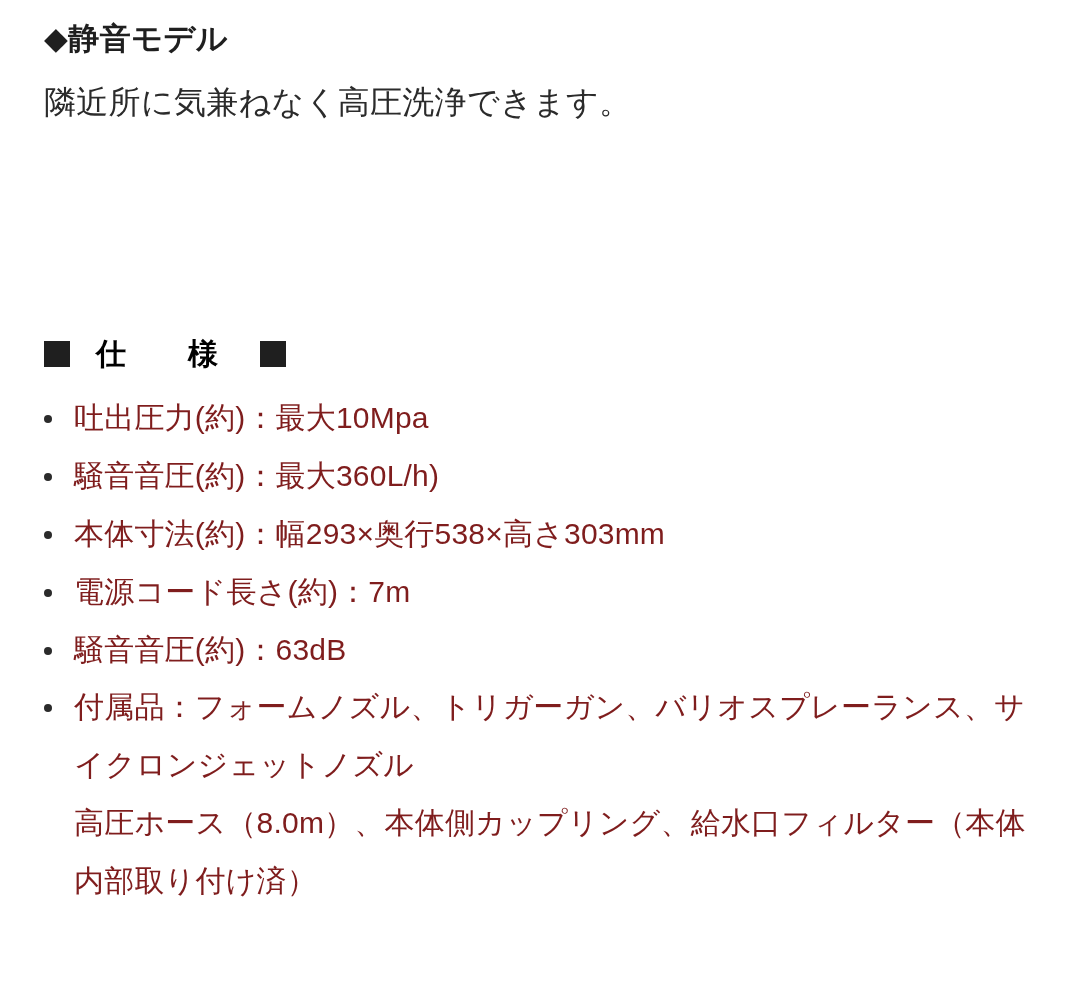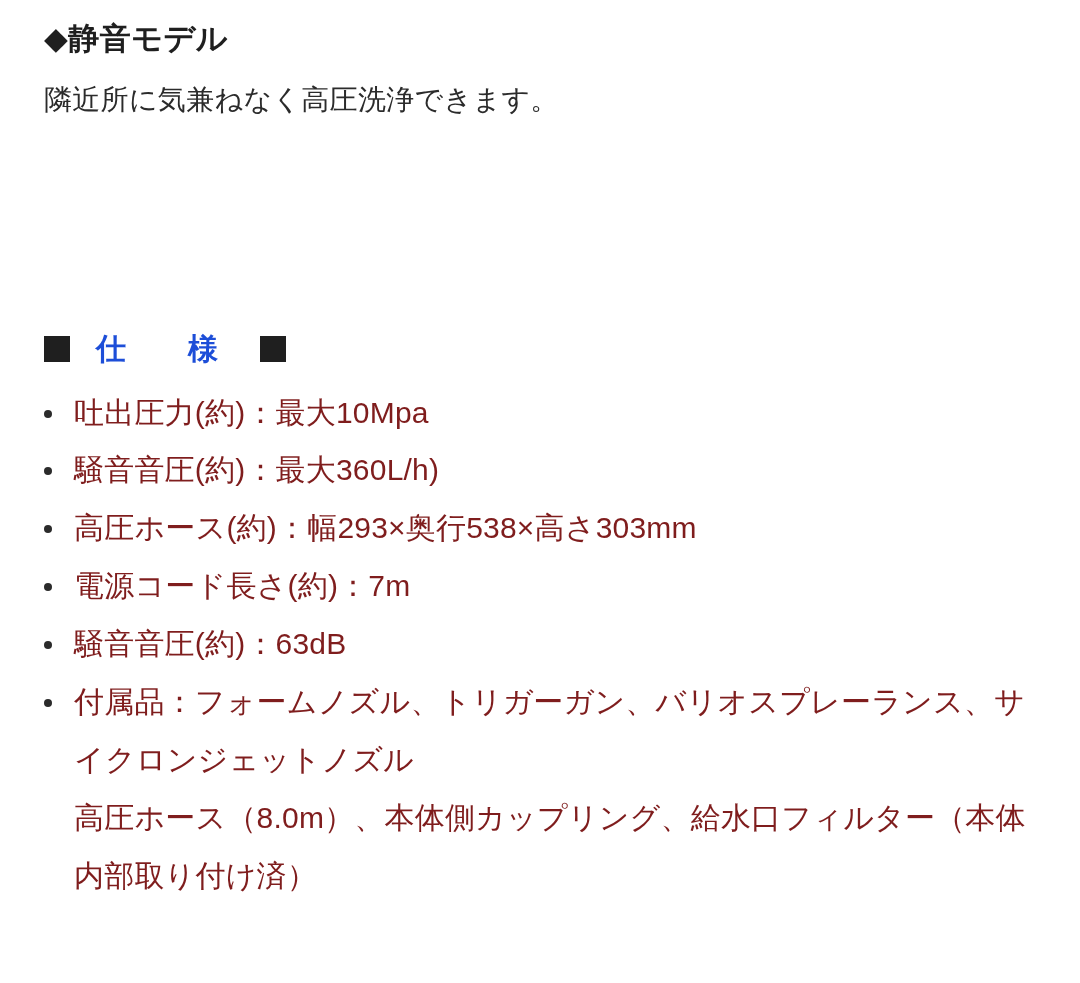--- a/index.html
+++ b/index.html
@@ -25,36 +25,36 @@
   
   .section-heading {
     font-size: 31px;
     font-weight: bold;
     line-height: 1.25;
     color: #1f1f1f;
     margin: 8px 0 0 14px;
     letter-spacing: 0.5px;
   }
   .lead-text {
-    font-size: 28px;
+    font-size: 32px;
     line-height: 1.35;
     color: #2b2b2b;
     margin: 22px 0 0 14px;
     letter-spacing: 0.3px;
   }
 
   .gap {
     height: 210px;
   }
 
   
   .spec-header {
     font-size: 30px;
     font-weight: bold;
-    color: #1d4ed8;
+    color: #000000;
     margin: 0 0 0 14px;
     letter-spacing: 2px;
     display: flex;
     align-items: center;
     gap: 0px;
   }
   .sq {
     display: inline-block;
     width: 26px;
     height: 26px;
@@ -119,21 +119,21 @@
   </div>
 
   <ul class="spec-list">
     <li>
       <span>吐出圧力(約)：最大10Mpa</span>
     </li>
     <li>
       <span>騒音音圧(約)：最大360L/h)</span>
     </li>
     <li>
-      <span>高圧ホース(約)：幅293×奥行538×高さ303mm</span>
+      <span>本体寸法(約)：幅293×奥行538×高さ303mm</span>
     </li>
     <li>
       <span>電源コード長さ(約)：7m</span>
     </li>
     <li>
       <span>騒音音圧(約)：63dB</span>
     </li>
     <li>
       <span>付属品：フォームノズル、トリガーガン、バリオスプレーランス、サイクロンジェットノズル</span>
       <span class="sub-line">高圧ホース（8.0m）、本体側カップリング、給水口フィルター（本体内部取り付け済）</span>

